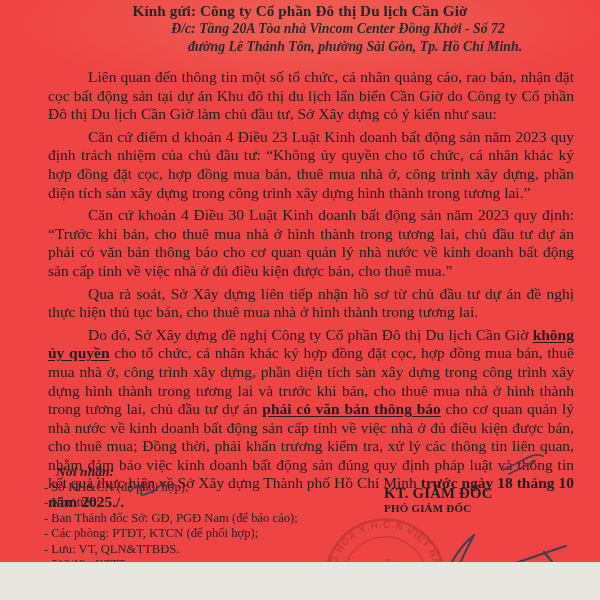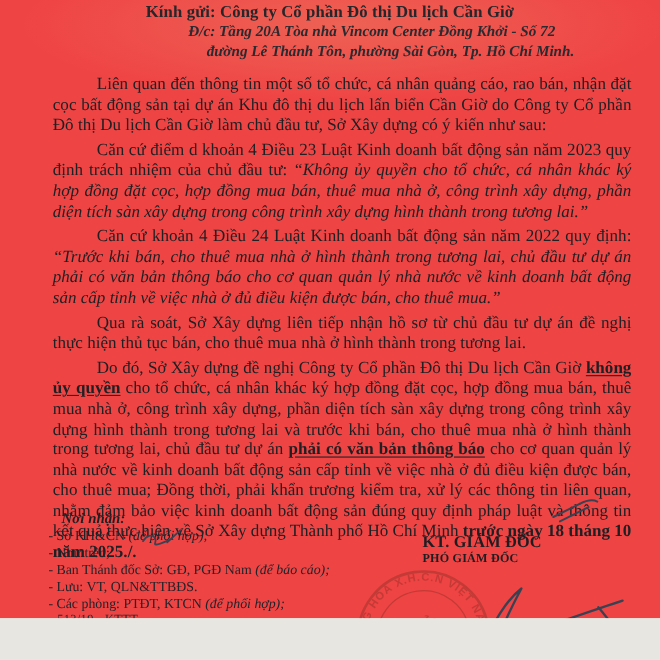--- a/index.html
+++ b/index.html
@@ -17,21 +17,21 @@
   .salutation{ font-weight:bold; font-size:15.2px; color:#26262b; letter-spacing:.1px; }
   .addr{ font-weight:bold; font-style:italic; font-size:13.8px; color:#2a2a30; line-height:17.5px; }
   .addr-1{ transform:translateX(38px); }
   .addr-2{ transform:translateX(55px); }
   
   .doc-body{ position:absolute; left:48px; top:68px; width:526px; }
   .doc-body > div{
     font-size:15.5px; line-height:18.6px; text-align:justify; text-indent:40px;
     color:#202024; margin-bottom:4px;
   }
-  .seg-i{ font-style:italic; }
+  .seg-i{ }
   .seg-b{ font-weight:bold; }
   .seg-bu{ font-weight:bold; text-decoration:underline; text-underline-offset:2px; }
   
   .recipients-block{ position:absolute; left:44px; top:462px; width:280px; }
   .recipients-label{ font-weight:bold; font-style:italic; font-size:13.5px; margin-left:12px; color:#1f1f24; display:inline-block;}
   .recipients > div{ font-size:12.6px; line-height:15.4px; color:#23232a; }
   .file-ref{ font-size:11.3px; margin-left:8px; color:#2a2a30; letter-spacing:.3px; }
   
   .sign-block{ position:absolute; left:384px; top:485px; width:152px; color:#1d1d22;}
   .sign-title-1{ font-weight:bold; font-size:14.8px; letter-spacing:.2px; }
@@ -53,33 +53,33 @@
 
   <div class="doc-head">
     <div class="salutation">Kính gửi: Công ty Cổ phần Đô thị Du lịch Cần Giờ</div>
     <div class="addr addr-1">Đ/c: Tầng 20A Tòa nhà Vincom Center Đồng Khởi - Số 72</div>
     <div class="addr addr-2">đường Lê Thánh Tôn, phường Sài Gòn, Tp. Hồ Chí Minh.</div>
   </div>
 
   <div class="doc-body">
       <div><span class="">Liên quan đến thông tin một số tổ chức, cá nhân quảng cáo, rao bán, nhận đặt cọc bất động sản tại dự án Khu đô thị du lịch lấn biển Cần Giờ do Công ty Cổ phần Đô thị Du lịch Cần Giờ làm chủ đầu tư, Sở Xây dựng có ý kiến như sau:</span></div>
       <div><span class="">Căn cứ điểm d khoản 4 Điều 23 Luật Kinh doanh bất động sản năm 2023 quy định trách nhiệm của chủ đầu tư: </span><span class="seg-i">“Không ủy quyền cho tổ chức, cá nhân khác ký hợp đồng đặt cọc, hợp đồng mua bán, thuê mua nhà ở, công trình xây dựng, phần diện tích sàn xây dựng trong công trình xây dựng hình thành trong tương lai.”</span></div>
-      <div><span class="">Căn cứ khoản 4 Điều 24 Luật Kinh doanh bất động sản năm 2022 quy định: </span><span class="seg-i">“Trước khi bán, cho thuê mua nhà ở hình thành trong tương lai, chủ đầu tư dự án phải có văn bản thông báo cho cơ quan quản lý nhà nước về kinh doanh bất động sản cấp tỉnh về việc nhà ở đủ điều kiện được bán, cho thuê mua.”</span></div>
+      <div><span class="">Căn cứ khoản 4 Điều 30 Luật Kinh doanh bất động sản năm 2023 quy định: </span><span class="seg-i">“Trước khi bán, cho thuê mua nhà ở hình thành trong tương lai, chủ đầu tư dự án phải có văn bản thông báo cho cơ quan quản lý nhà nước về kinh doanh bất động sản cấp tỉnh về việc nhà ở đủ điều kiện được bán, cho thuê mua.”</span></div>
       <div><span class="">Qua rà soát, Sở Xây dựng liên tiếp nhận hồ sơ từ chủ đầu tư dự án đề nghị thực hiện thủ tục bán, cho thuê mua nhà ở hình thành trong tương lai.</span></div>
       <div><span class="">Do đó, Sở Xây dựng đề nghị Công ty Cổ phần Đô thị Du lịch Cần Giờ </span><span class="seg-bu">không ủy quyền</span><span class=""> cho tổ chức, cá nhân khác ký hợp đồng đặt cọc, hợp đồng mua bán, thuê mua nhà ở, công trình xây dựng, phần diện tích sàn xây dựng trong công trình xây dựng hình thành trong tương lai và trước khi bán, cho thuê mua nhà ở hình thành trong tương lai, chủ đầu tư dự án </span><span class="seg-bu">phải có văn bản thông báo</span><span class=""> cho cơ quan quản lý nhà nước về kinh doanh bất động sản cấp tỉnh về việc nhà ở đủ điều kiện được bán, cho thuê mua; Đồng thời, phải khẩn trương kiểm tra, xử lý các thông tin liên quan, nhằm đảm bảo việc kinh doanh bất động sản đúng quy định pháp luật và thông tin kết quả thực hiện về Sở Xây dựng Thành phố Hồ Chí Minh </span><span class="seg-b">trước ngày 18 tháng 10 năm 2025./.</span></div>
     </div>
 
   <div class="recipients-block">
     <span class="recipients-label">Nơi nhận:</span>
     <div class="recipients">
         <div><span class="">- Sở KH&amp;CN </span><span class="seg-i">(để phối hợp);</span></div>
         <div><span class="">- Như trên;</span></div>
         <div><span class="">- Ban Thánh đốc Sở: GĐ, PGĐ Nam </span><span class="seg-i">(để báo cáo);</span></div>
+        <div><span class="">- Các phòng: PTĐT, KTCN </span><span class="seg-i">(để phối hợp);</span></div>
         <div><span class="">- Lưu: VT, QLN&amp;TTBĐS.</span></div>
-        <div><span class="">- Các phòng: PTĐT, KTCN </span><span class="seg-i">(để phối hợp);</span></div>
       </div>
     <div class="file-ref">513/19 - KTTT</div>
   </div>
 
   <div class="sign-block">
     <div class="sign-title-1">KT. GIÁM ĐỐC</div>
     <div class="sign-title-2">PHÓ GIÁM ĐỐC</div>
   </div>
 
   <div class="seal">

